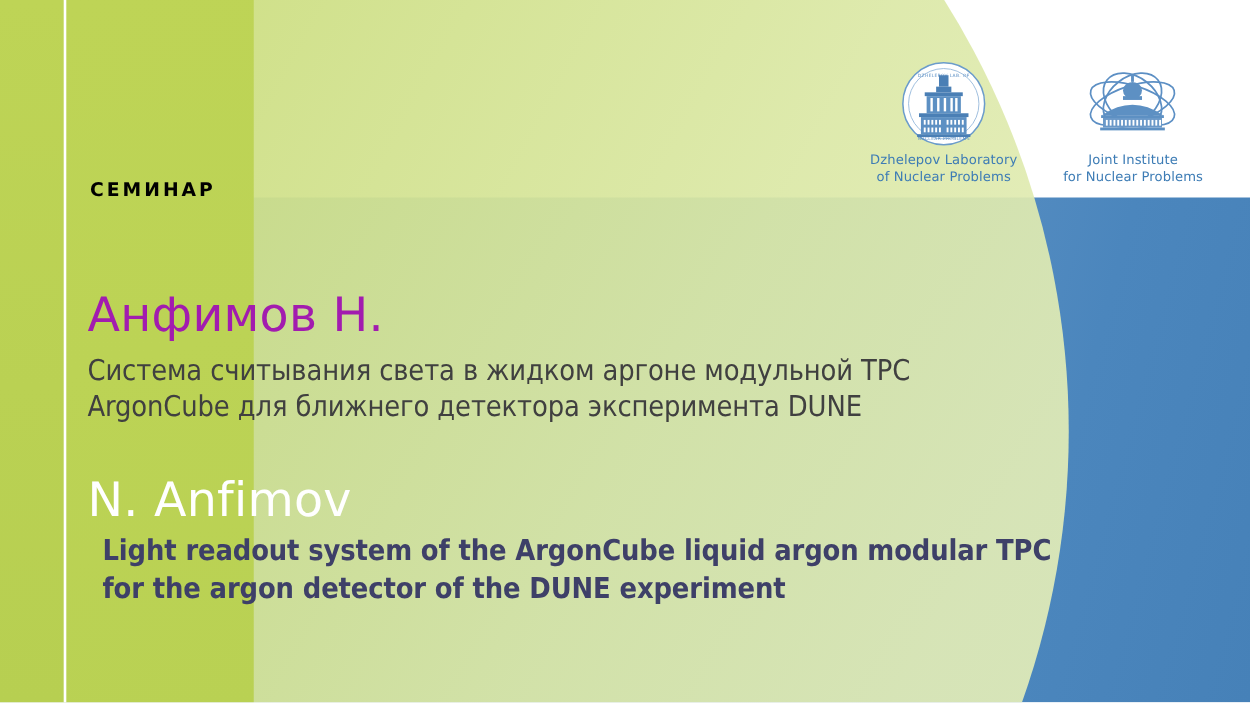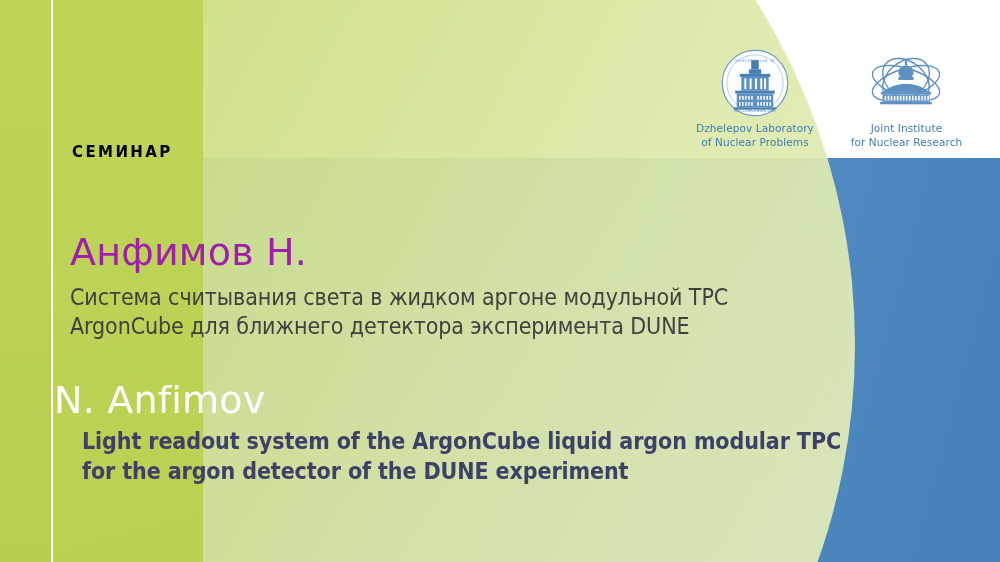--- a/index.html
+++ b/index.html
@@ -162,21 +162,21 @@
     font-size: 23px;
     font-weight: normal;
     line-height: 29px;
     color: #404040;
     font-family: "DejaVu Sans Condensed", "DejaVu Sans", "Liberation Sans", sans-serif;
     letter-spacing: -0.1px;
   }
 
   .speaker-en {
     position: absolute;
-    left: 54px;
+    left: 70px;
     top: 378px;
     font-size: 38px;
     font-weight: normal;
     color: #ffffff;
     letter-spacing: 0.2px;
     font-family: "DejaVu Sans", "Liberation Sans", sans-serif;
   }
 
   .title-en {
     position: absolute;
@@ -301,21 +301,21 @@
             <rect x="66" y="63" width="2" height="6"></rect>
             <rect x="70" y="63" width="2" height="6"></rect>
             <rect x="74" y="63" width="2" height="6"></rect>
             <rect x="78" y="63" width="2" height="6"></rect>
           </g>
           <rect x="16" y="71" width="68" height="3"></rect>
         </g>
       </svg>
       <div class="logo-caption">
         <span>Joint Institute</span><br>
-        <span>for Nuclear Research</span>
+        <span>for Nuclear Problems</span>
       </div>
     </div>
 
   </div>
 
   <div class="kicker">СЕМИНАР</div>
 
   <div class="speaker-ru">Анфимов Н.</div>
 
   <div class="title-ru">

